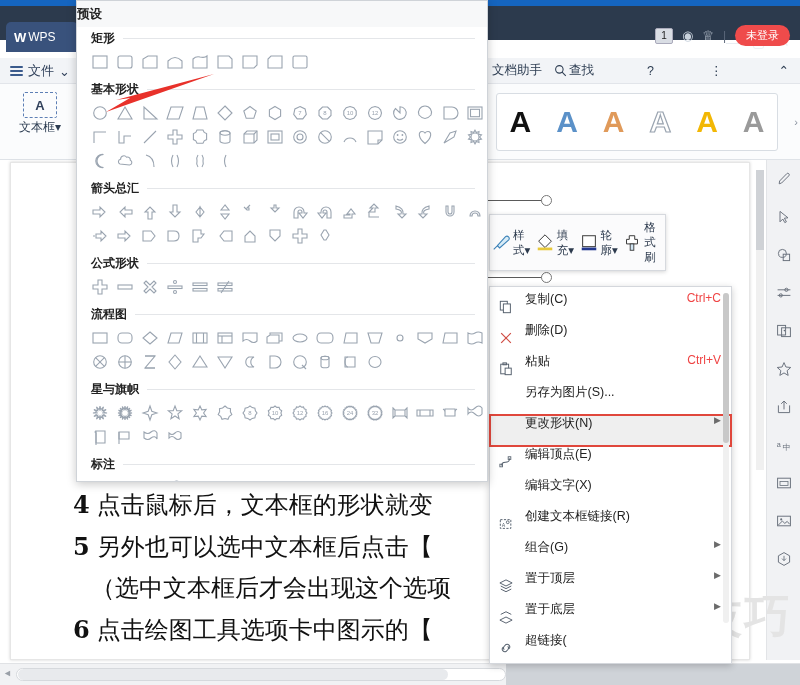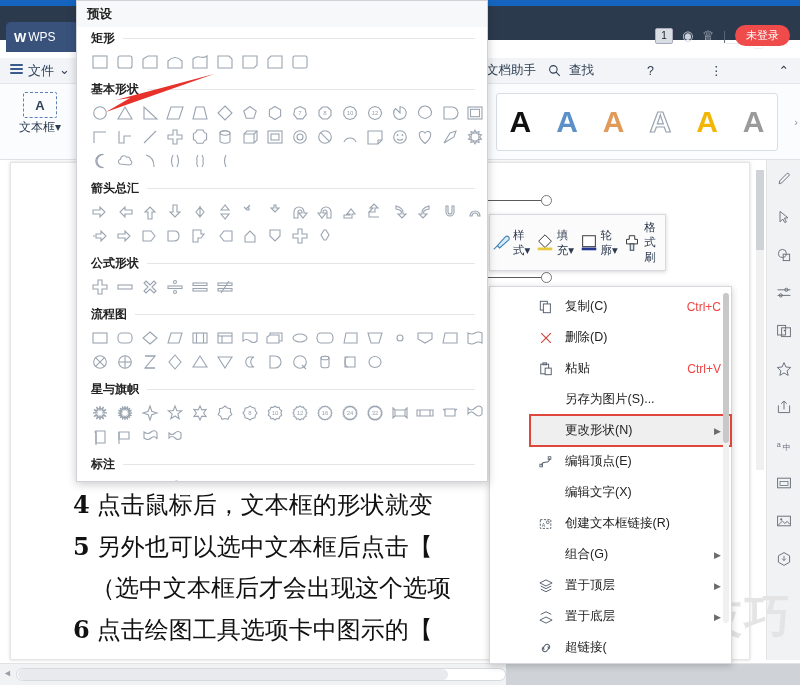--- a/index.html
+++ b/index.html
@@ -21,28 +21,28 @@
 
   #hdr-right{position:absolute;right:10px;top:25px;display:flex;align-items:center;gap:9px;}
   #pagebadge{background:#d9dde4;color:#222;border:1px solid #aab;font-size:10px;
     padding:0px 5px;border-radius:2px;line-height:14px;}
   .hdr-ico{color:#c9d2dd;font-size:13px;}
   #login-pill{background:#ef4b4b;color:#fff;font-size:11px;border-radius:11px;padding:3px 11px;}
 
   
   #menubar{position:absolute;left:0;top:58px;width:800px;height:26px;background:#f2f4f7;
     border-bottom:1px solid #e2e5ea;}
-  #file-menu{position:absolute;left:10px;top:62px;display:flex;align-items:flex-start;gap:5px;
+  #file-menu{position:absolute;left:10px;top:62px;display:flex;align-items:center;gap:5px;
     font-size:13px;color:#32425c;}
   #hamburger{display:inline-block;width:13px;}
   #hamburger i{display:block;height:2px;background:#3a5a8c;margin:2px 0;border-radius:1px;}
   #ribbon-tabs{position:absolute;right:8px;top:61px;display:flex;align-items:center;gap:9px;font-size:12.5px;color:#2d3d52;}
   .rtab{padding:1px 3px;white-space:nowrap;margin-left:41px;}
   .rtab.active{background:#cfe3fb;color:#123a72;font-weight:bold;border-radius:2px;padding:1px 16px;}
-  #find-grp{display:flex;align-items:center;gap:8px;}
+  #find-grp{display:flex;align-items:center;gap:2px;}
 
   
   #ribbon{position:absolute;left:0;top:84px;width:800px;height:76px;background:#fbfcfd;border-bottom:1px solid #dfe3e8;}
   #textbox-tool{position:absolute;left:8px;top:90px;width:64px;text-align:center;}
   #tb-icon{width:34px;height:26px;margin:2px auto 1px;border:1px dashed #5d7fb5;border-radius:2px;
     display:flex;align-items:center;justify-content:center;font-size:13px;color:#32425c;font-weight:bold;}
   #tb-label{font-size:12px;color:#2d3d52;}
 
   #wordart-gallery{position:absolute;left:496px;top:93px;width:282px;height:58px;background:#fff;
     border:1px solid #d8dde3;border-radius:3px;display:flex;align-items:center;overflow:hidden;}
@@ -69,33 +69,33 @@
 
   
   #mini-toolbar{position:absolute;left:489px;top:214px;width:177px;height:57px;background:#fbfbfc;
     border:1px solid #d6d9de;box-shadow:0 1px 4px rgba(0,0,0,.17);z-index:8;display:flex;}
   .mt-item{flex:1;display:flex;flex-direction:row;align-items:center;justify-content:center;gap:1px;font-size:11.5px;color:#2c3a4d;}
   .mt-ico{height:22px;display:flex;align-items:center;justify-content:center;}
 
   
   #ctx-menu{position:absolute;left:489px;top:286px;width:243px;background:#fff;
     border:1px solid #d4d7dc;box-shadow:0 2px 7px rgba(0,0,0,.2);z-index:10;padding:4px 0 0;}
-  .ctx-row{height:31px;display:flex;align-items:center;padding:0 10px 0 9px;font-size:12.5px;color:#222;position:relative;margin-left:40px;}
+  .ctx-row{height:31px;display:flex;padding:0 10px 0 9px;font-size:12.5px;color:#222;position:relative;}
   .ctx-ico{width:26px;flex:0 0 26px;display:flex;align-items:center;justify-content:flex-start;color:#4a5663;}
   .ctx-lbl{flex:1;white-space:nowrap;}
   .ctx-key{color:#ef4444;font-size:12px;margin-left:8px;}
   .ctx-sub{color:#6b6b6b;font-size:9px;margin-left:6px;}
   .ctx-row.highlight{background:#efefef;outline:2px solid #e0473c;outline-offset:-1px;}
   #ctx-scroll{position:absolute;right:2px;top:6px;width:6px;height:330px;background:#f0f0f0;border-radius:3px;}
   #ctx-scroll i{display:block;width:6px;height:150px;background:#c8c8c8;border-radius:3px;}
 
   
   #shapes-panel{position:absolute;left:76px;top:0;width:412px;height:482px;background:#fff;
     border:1px solid #cfd3d8;box-shadow:0 2px 9px rgba(0,0,0,.22);z-index:20;overflow:hidden;}
-  #sp-preset{height:26px;line-height:26px;padding-left:10px;font-size:12.5px;font-weight:bold;color:#222;background:#f7f8f9;}
+  #sp-preset{height:26px;line-height:26px;padding-left:0;font-size:12.5px;font-weight:bold;color:#222;background:#f7f8f9;}
   .sp-sec{padding:0 0 2px;}
   .sp-hd{display:flex;align-items:center;gap:8px;padding:3px 12px 1px 14px;}
   .sp-hd span{font-size:12px;font-weight:bold;color:#222;white-space:nowrap;}
   .sp-hd i{flex:1;height:1px;background:#e4e6e9;}
   .sp-grid{display:flex;flex-wrap:wrap;padding:2px 0 2px 10px;}
   .sp-cell{width:25px;height:24px;display:flex;align-items:center;justify-content:center;}
   .sp-cell svg{display:block;}
   .sh{fill:none;stroke:#9aa4b0;stroke-width:1.1;}
   .shl{font-size:6px;fill:#9aa4b0;font-family:"Liberation Sans",sans-serif;}
 

